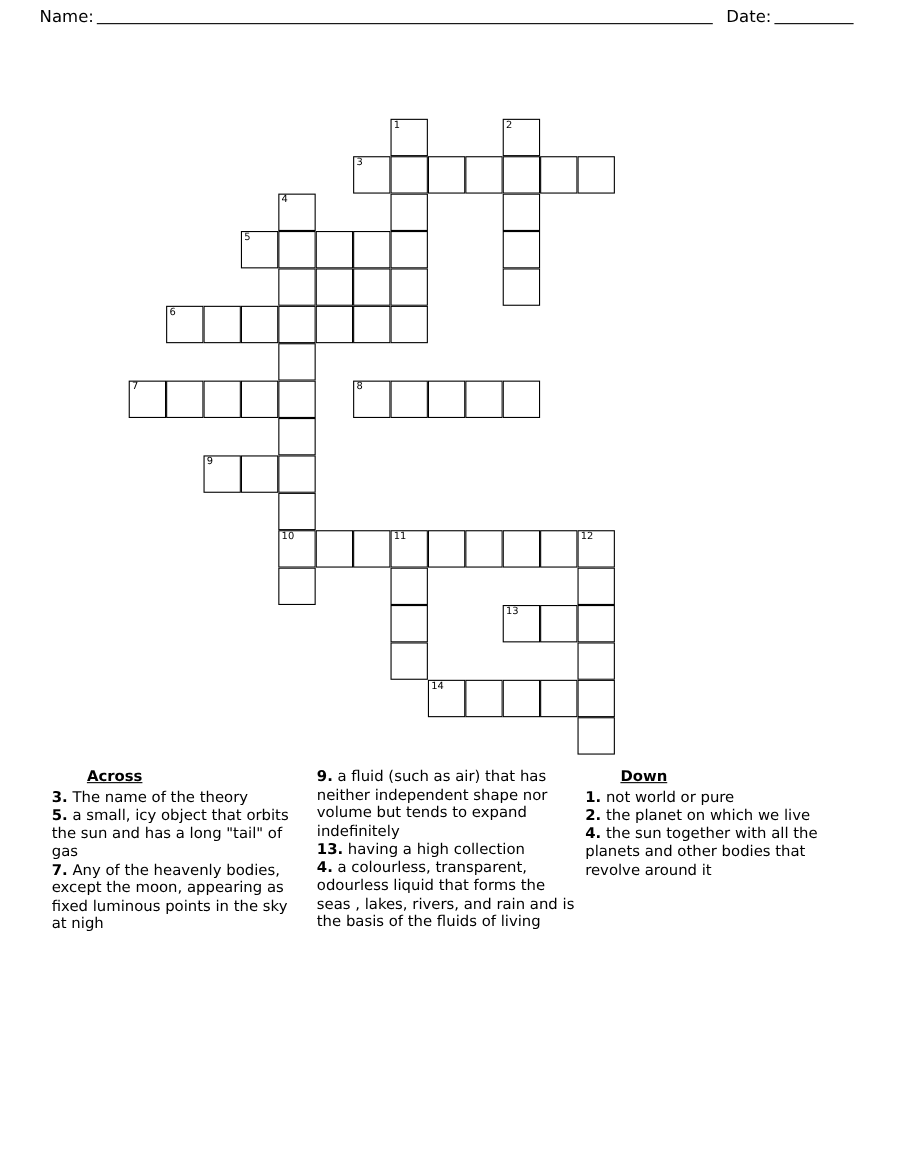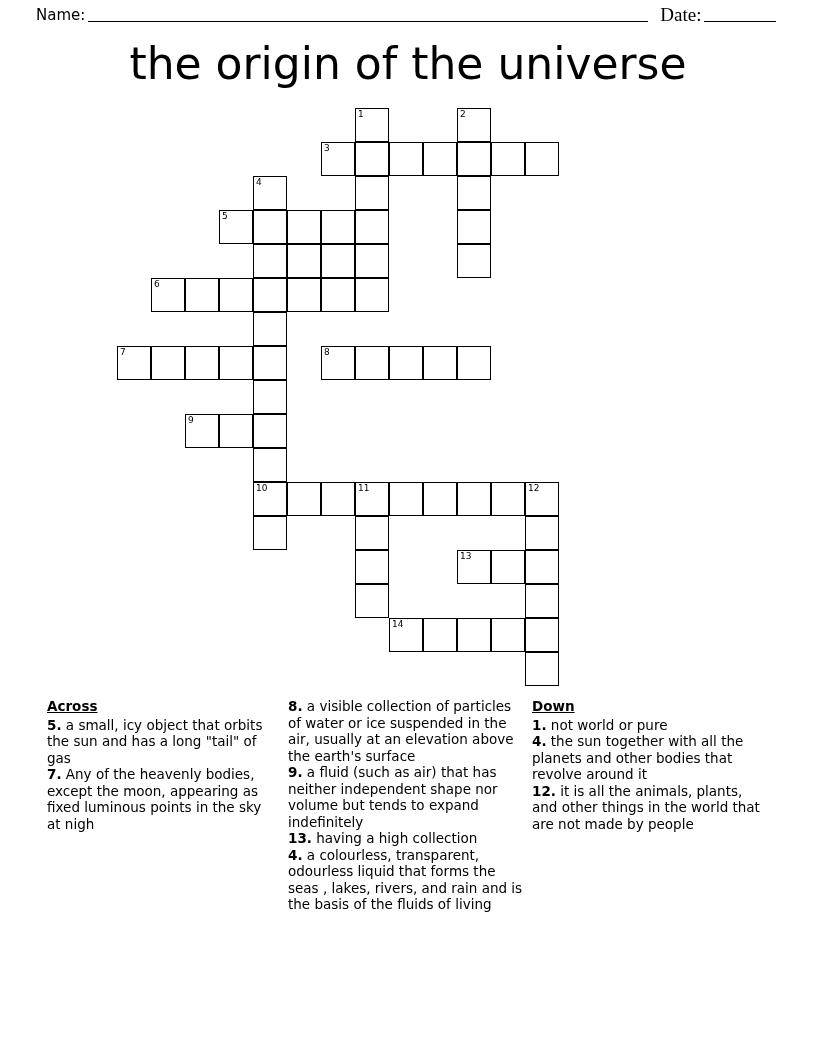--- a/index.html
+++ b/index.html
@@ -37,22 +37,21 @@
   }
   .name-line {
     display: inline-block;
     width: 560px;
     border-bottom: 1px solid #000;
     height: 13px;
     margin-left: 3px;
   }
   .date-label {
     margin-left: 12px;
-    font-size: 19px;
-    font-family: Liberation Serif, serif;
+    font-size: 15px;
   }
   .date-line {
     display: inline-block;
     width: 72px;
     border-bottom: 1px solid #000;
     height: 13px;
     margin-left: 3px;
   }
   
   .title {
@@ -106,40 +105,40 @@
   }
   .col-1 { left: 47px;  top: 0px; width: 232px; }
   .col-2 { left: 288px; top: 0px; width: 235px; }
   .col-3 { left: 532px; top: 0px; width: 232px; }
   .sec-head {
     font-weight: bold;
     text-decoration: underline;
     font-size: 13.5px;
     margin-bottom: 2px;
     display: block;
+    margin-left: 32px;
   }
   .clue {
     display: block;
     margin-bottom: 0px;
   }
   .clue b { font-weight: bold; }
 </style>
 </head>
 <body>
 
 <div class="page">
 
   <div class="header">
     <span class="name-label">Name:</span>
     <span class="name-line"></span>
     <span class="date-label">Date:</span>
     <span class="date-line"></span>
   </div>
 
-  <div class="title">the origin of the universe</div>
 
   <div id="grid-wrap">
       <div class="cell" style="left: 355px; top: 0px;">
         <span class="num">1</span>
       </div>
       <div class="cell" style="left: 457px; top: 0px;">
         <span class="num">2</span>
       </div>
       <div class="cell" style="left: 321px; top: 34px;">
         <span class="num">3</span>
@@ -233,37 +232,37 @@
       <div class="cell" style="left: 491px; top: 510px;"></div>
       <div class="cell" style="left: 525px; top: 510px;"></div>
       <div class="cell" style="left: 525px; top: 544px;"></div>
     </div>
 
   <div class="clues">
 
     <div class="col col-1">
       <span class="sec-head">Across</span>
       <div id="across-col1">
+          <div class="clue"><b>3.</b><span> The name of the theory</span></div>
           <div class="clue"><b>5.</b><span> a small, icy object that orbits the sun and has a long "tail" of gas</span></div>
           <div class="clue"><b>7.</b><span> Any of the heavenly bodies, except the moon, appearing as fixed luminous points in the sky at nigh</span></div>
         </div>
     </div>
 
     <div class="col col-2">
       <div id="across-col2">
-          <div class="clue"><b>8.</b><span> a visible collection of particles of water or ice suspended in the air, usually at an elevation above the earth's surface</span></div>
           <div class="clue"><b>9.</b><span> a fluid (such as air) that has neither independent shape nor volume but tends to expand indefinitely</span></div>
           <div class="clue"><b>13.</b><span> having a high collection</span></div>
           <div class="clue"><b>4.</b><span> a colourless, transparent, odourless liquid that forms the seas , lakes, rivers, and rain and is the basis of the fluids of living</span></div>
         </div>
     </div>
 
     <div class="col col-3">
       <span class="sec-head">Down</span>
       <div id="down-col">
           <div class="clue"><b>1.</b><span> not world or pure</span></div>
+          <div class="clue"><b>2.</b><span> the planet on which we live</span></div>
           <div class="clue"><b>4.</b><span> the sun together with all the planets and other bodies that revolve around it</span></div>
-          <div class="clue"><b>12.</b><span> it is all the animals, plants, and other things in the world that are not made by people</span></div>
         </div>
     </div>
 
   </div>
 </div>
 
 </body></html>

